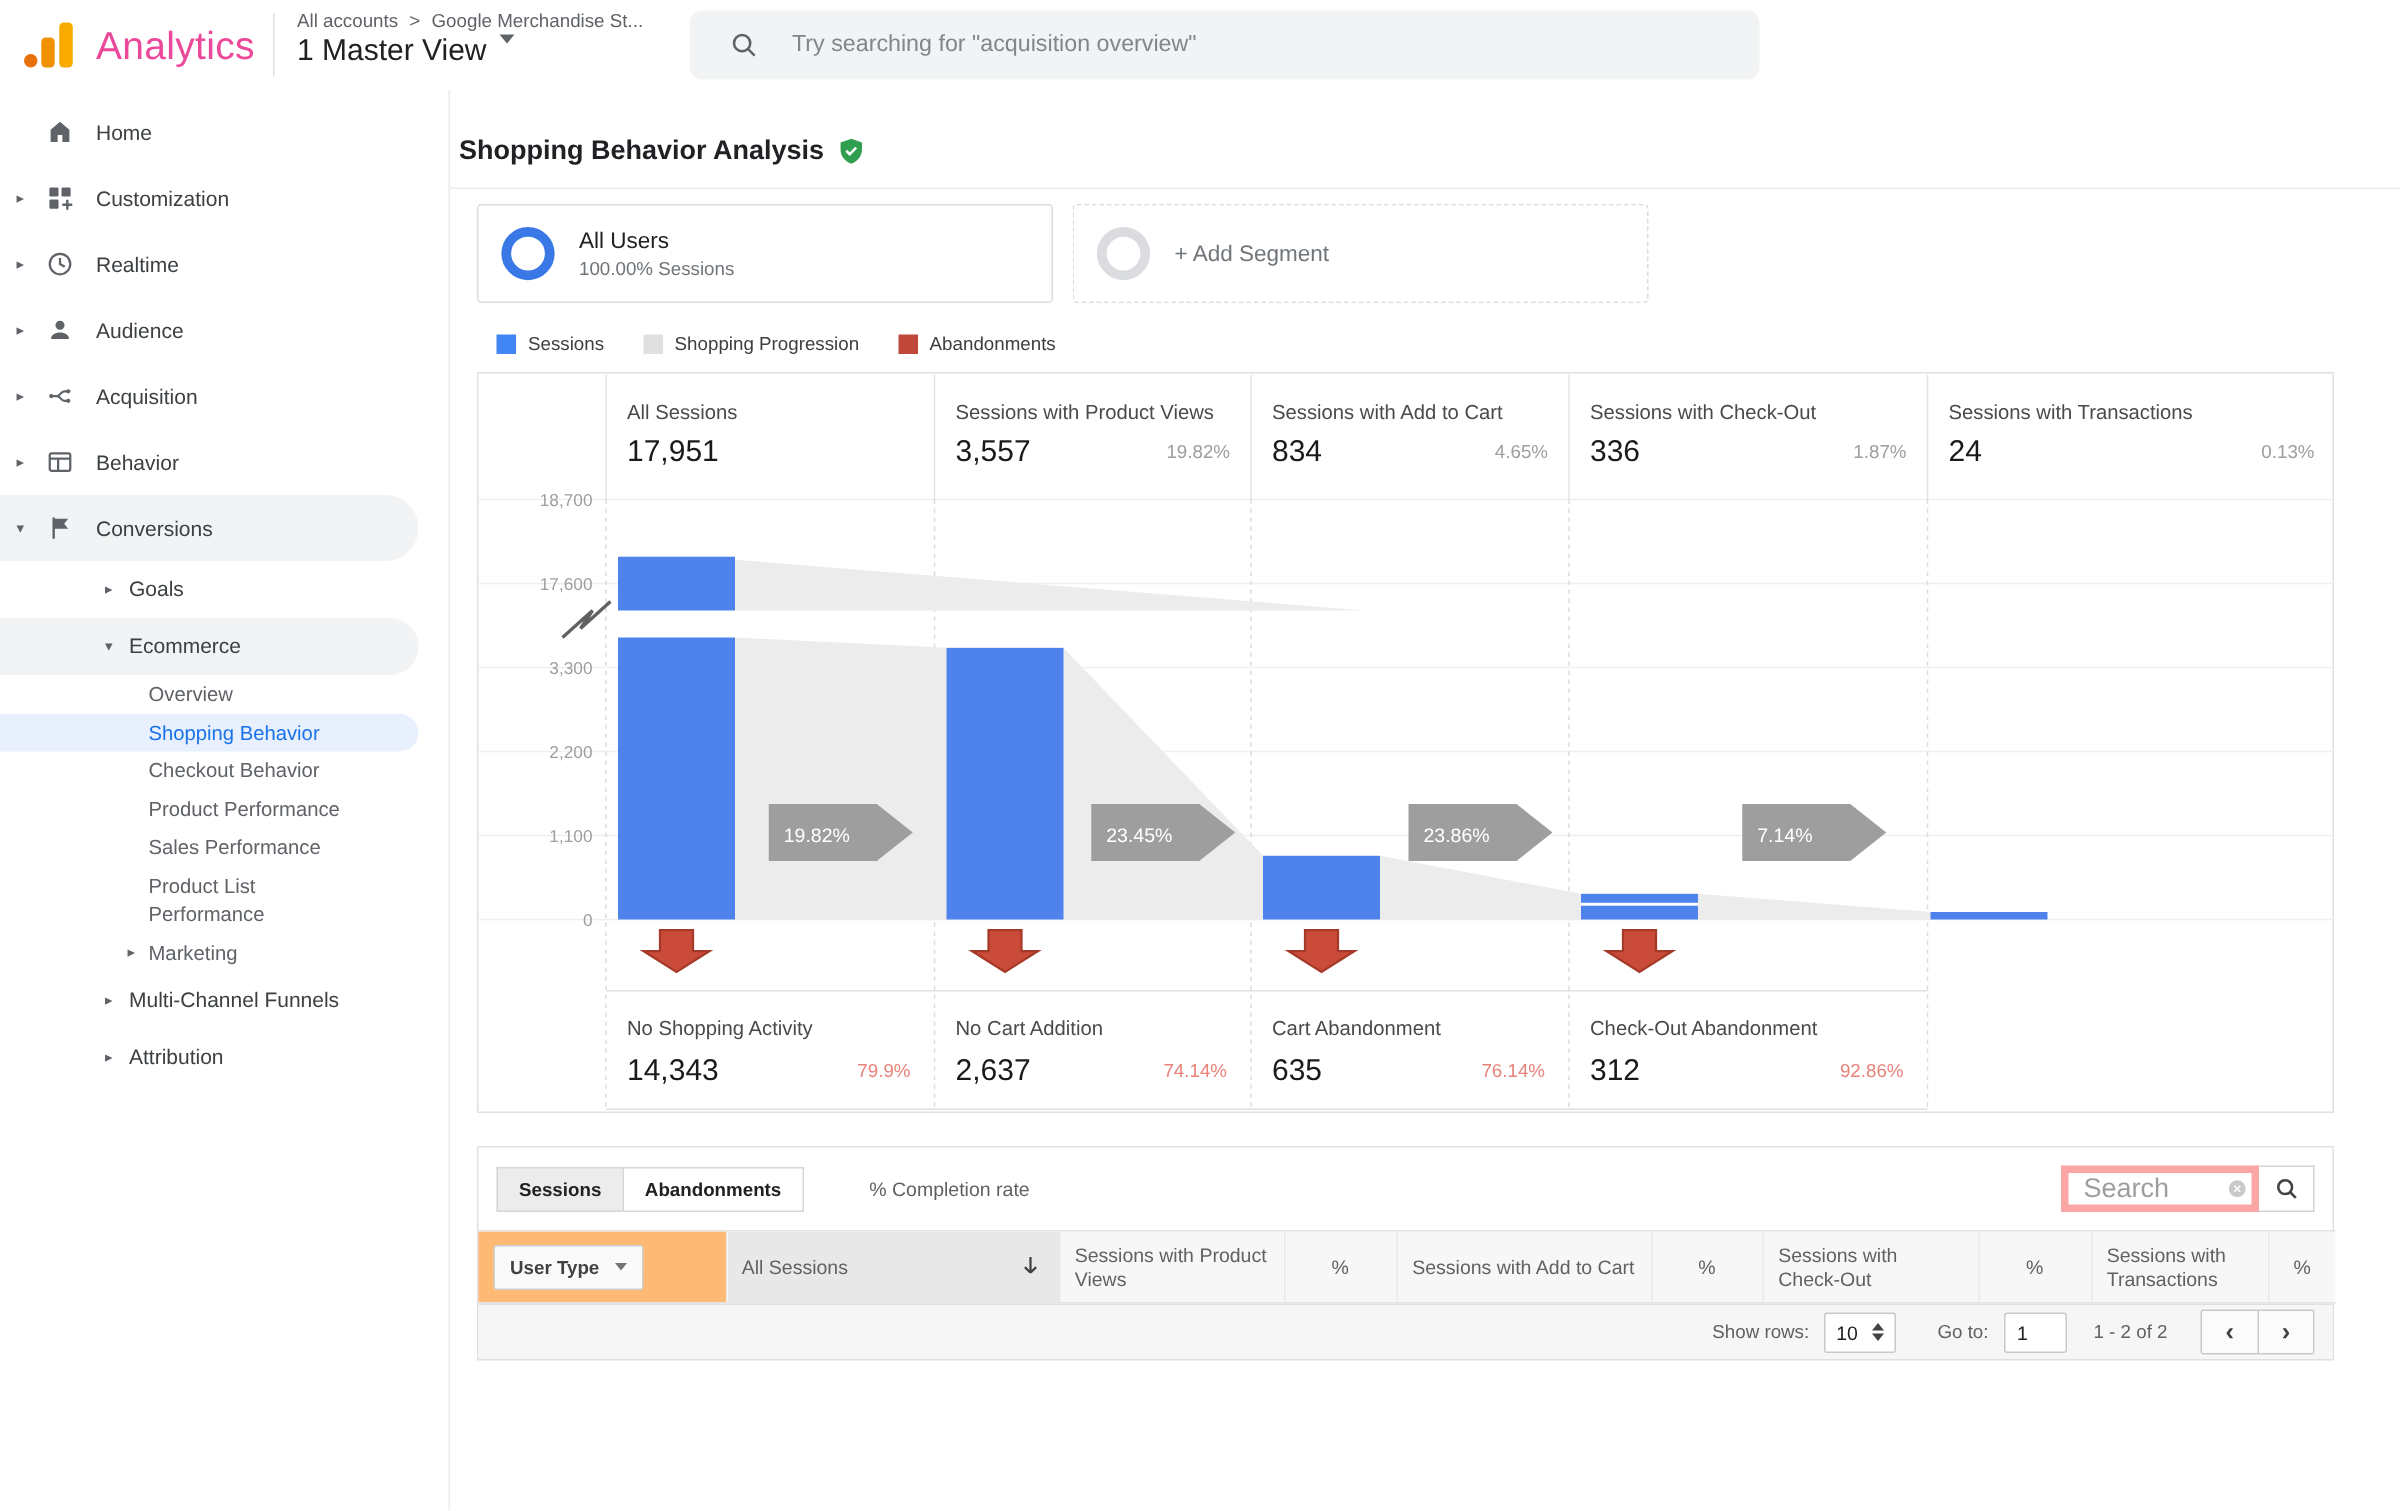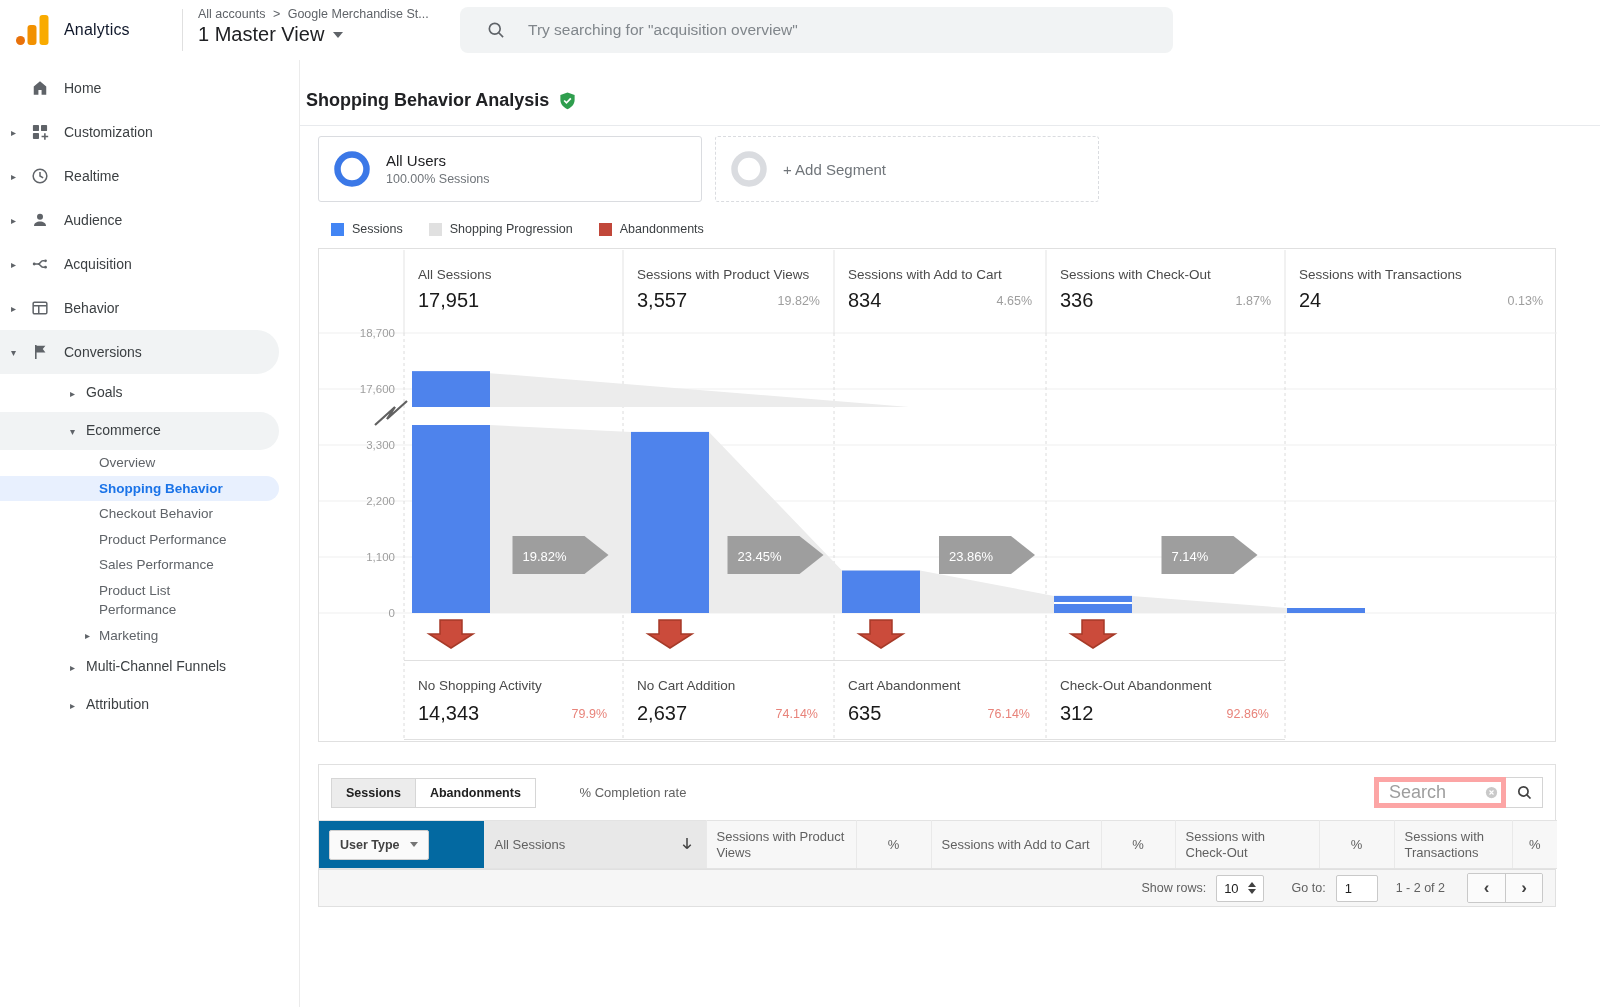--- a/index.html
+++ b/index.html
@@ -1,26 +1,26 @@
 <!DOCTYPE html>
 <html><head>
 <meta charset="utf-8">
 <style>
   *{box-sizing:border-box;margin:0;padding:0}
   html,body{width:1600px;height:1007px;background:#fff;font-family:"Liberation Sans",sans-serif;overflow:hidden}
   
   .topbar{height:60px;position:relative;background:#fff}
   .logo-wrap{position:absolute;left:14px;top:12px;display:flex;align-items:center;gap:14px}
   .logo-mark{width:36px;height:36px}
-  .product-name{font-size:16px;color:#0f172a;letter-spacing:.2px}
+  .product-name{font-size:26px;color:#ec4899;letter-spacing:.2px}
   .topbar-divider{position:absolute;left:182px;top:9px;height:42px;width:1px;background:#e0e0e0}
   .view-block{position:absolute;left:198px;top:7px}
   .breadcrumb{font-size:12.5px;color:#5f6368;white-space:nowrap}
   .breadcrumb .sep{margin:0 4px;color:#5f6368}
-  .view-row{display:flex;align-items:center;gap:9px;margin-top:2px}
+  .view-row{display:flex;align-items:flex-start;gap:9px;margin-top:2px}
   .view-name{font-size:20px;color:#202124}
   .caret{width:0;height:0;border-left:5px solid transparent;border-right:5px solid transparent;border-top:6px solid #5f6368;display:inline-block}
   .global-search{position:absolute;left:460px;top:7px;width:713px;height:46px;background:#f1f3f4;border-radius:8px;display:flex;align-items:center;padding-left:26px;gap:22px}
   .global-search .ph{font-size:15.5px;color:#80868b}
   
   .sidebar{position:absolute;left:0;top:60px;bottom:0;width:300px;background:#fff;border-right:1px solid #ebebeb;padding-top:6px;overflow:hidden}
   .nav{list-style:none}
   .nav-item{display:flex;align-items:center;position:relative;cursor:pointer;color:#3c4043;font-size:14px}
   .nav-item .arrow{position:absolute;left:11px;font-size:10px;color:#5f6368}
   .nav-item .icn{position:absolute;left:30px;width:20px;height:20px}
@@ -29,21 +29,21 @@
   .lvl0 .label{padding-left:64px}
   .section-label{padding:20px 0 10px 30px;font-size:11px;letter-spacing:1.1px;color:#5f6368}
   .lvl1{min-height:38px;font-size:14px}
   .lvl1 .arrow{left:70px}
   .lvl1 .label{padding-left:86px;line-height:19.5px;width:240px;padding-top:2px;padding-bottom:2px}
   .lvl2{min-height:25px;font-size:13.5px;color:#5f6368}
   .lvl2 .label{padding-left:99px;line-height:19.5px;width:245px;padding-top:3px;padding-bottom:3px}
   .lvl2 .arrow{left:85px}
   .pill-grey{background:#f1f3f4;border-radius:0 22px 22px 0;margin-right:20px}
   .pill-blue{background:#e8f0fe;border-radius:0 22px 22px 0;margin-right:20px}
-  .pill-blue .label{color:#1a73e8;font-weight:bold}
+  .pill-blue .label{color:#1a73e8;font-weight:normal}
   
   .main{margin-left:300px;height:947px}
   .title-row{display:flex;align-items:center;gap:9px;padding:30px 0 14px 6px}
   .page-title{font-size:18px;font-weight:bold;color:#202124}
   .shield{width:19px;height:19px}
   .title-divider{border:none;border-top:1px solid #e8eaed}
   .report{margin:10px 0 0 18px;width:1238px}
   .segments{display:flex;gap:13px}
   .seg-card{width:384px;height:66px;border:1px solid #dadce0;border-radius:3px;display:flex;align-items:center;padding:0 14px;gap:15px;background:#fff;cursor:pointer}
   .seg-card.dashed{border:1px dashed #dadce0}
@@ -63,21 +63,21 @@
   .tab + .tab{margin-left:-1px}
   .tab.active{background:#ececec}
   .completion{margin-left:40px;font-size:13px;color:#616161}
   .search-wrap{position:absolute;right:12px;top:12px;display:flex;height:31px}
   .tbl-search{width:132px;height:31px;border:5px solid #fca5a5;padding:0 28px 0 10px;font-size:18px;color:#444;outline:none}
   .tbl-search::placeholder{color:#9e9e9e}
   .clear-btn{position:absolute;right:44px;top:8px;width:15px;height:15px;cursor:pointer}
   .search-btn{width:37px;height:31px;border:1px solid #d4d4d4;border-left:none;background:#fff;display:flex;align-items:center;justify-content:center;cursor:pointer}
   table{width:100%;border-collapse:collapse;table-layout:fixed}
   thead td{height:48px;background:#f7f7f7;border-top:1px solid #e3e3e3;border-bottom:1px solid #e3e3e3;border-right:1px solid #e9e9e9;color:#616161;font-size:13px;line-height:16px;padding:0 10px;vertical-align:middle}
-  thead td.dim-h{background:#0369a1;padding-left:10px}
+  thead td.dim-h{background:#fdba74;padding-left:10px}
   thead td.sorted{background:#e8e8e8;position:relative}
   thead td.pct-h{text-align:center}
   thead td:last-child{border-right:none}
   .usertype-btn{display:inline-flex;align-items:center;gap:10px;border:1px solid #cfcfcf;border-radius:2px;background:#fafafa;padding:6px 10px;font-size:12.5px;font-weight:bold;color:#424242;cursor:pointer}
   .ut-caret{width:0;height:0;border-left:4px solid transparent;border-right:4px solid transparent;border-top:5px solid #757575}
   .sort-ico{position:absolute;right:10px;top:14px;width:18px;height:18px}
   tbody td{height:34px;border-top:1px solid #ececec;padding:0 10px;color:#212121}
   tbody td.pct{color:#9e9e9e;text-align:right}
   tbody td.dim .rank{display:inline-block;width:22px;color:#212121}
   .tfooter{height:37px;background:#f6f6f6;border-top:1px solid #e0e0e0;display:flex;align-items:center;justify-content:flex-end;gap:10px;padding-right:12px;font-size:12.5px;color:#616161}

